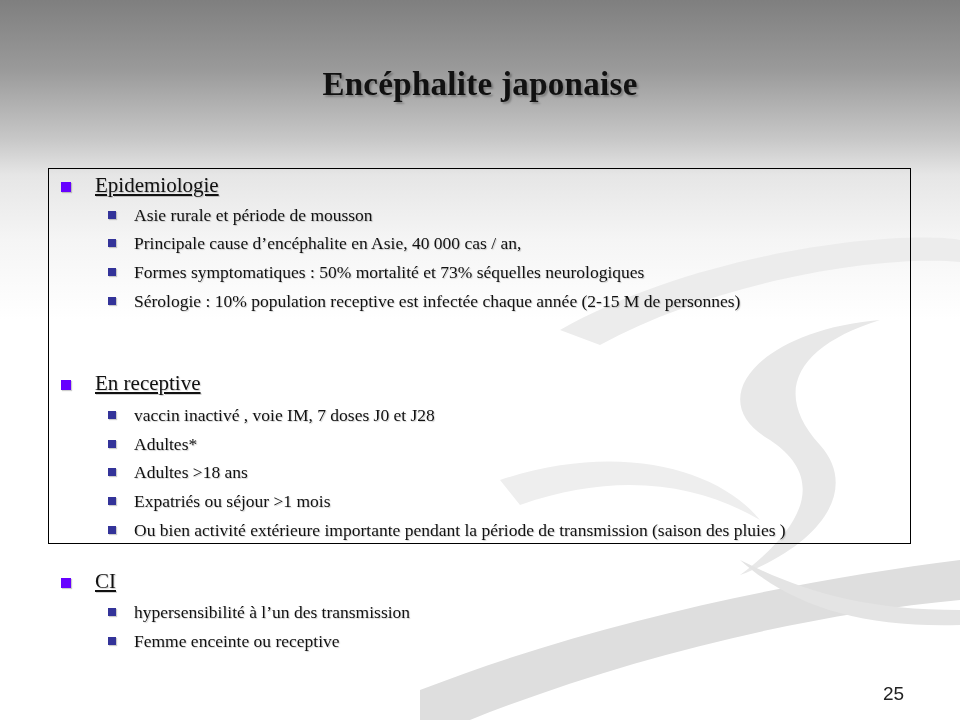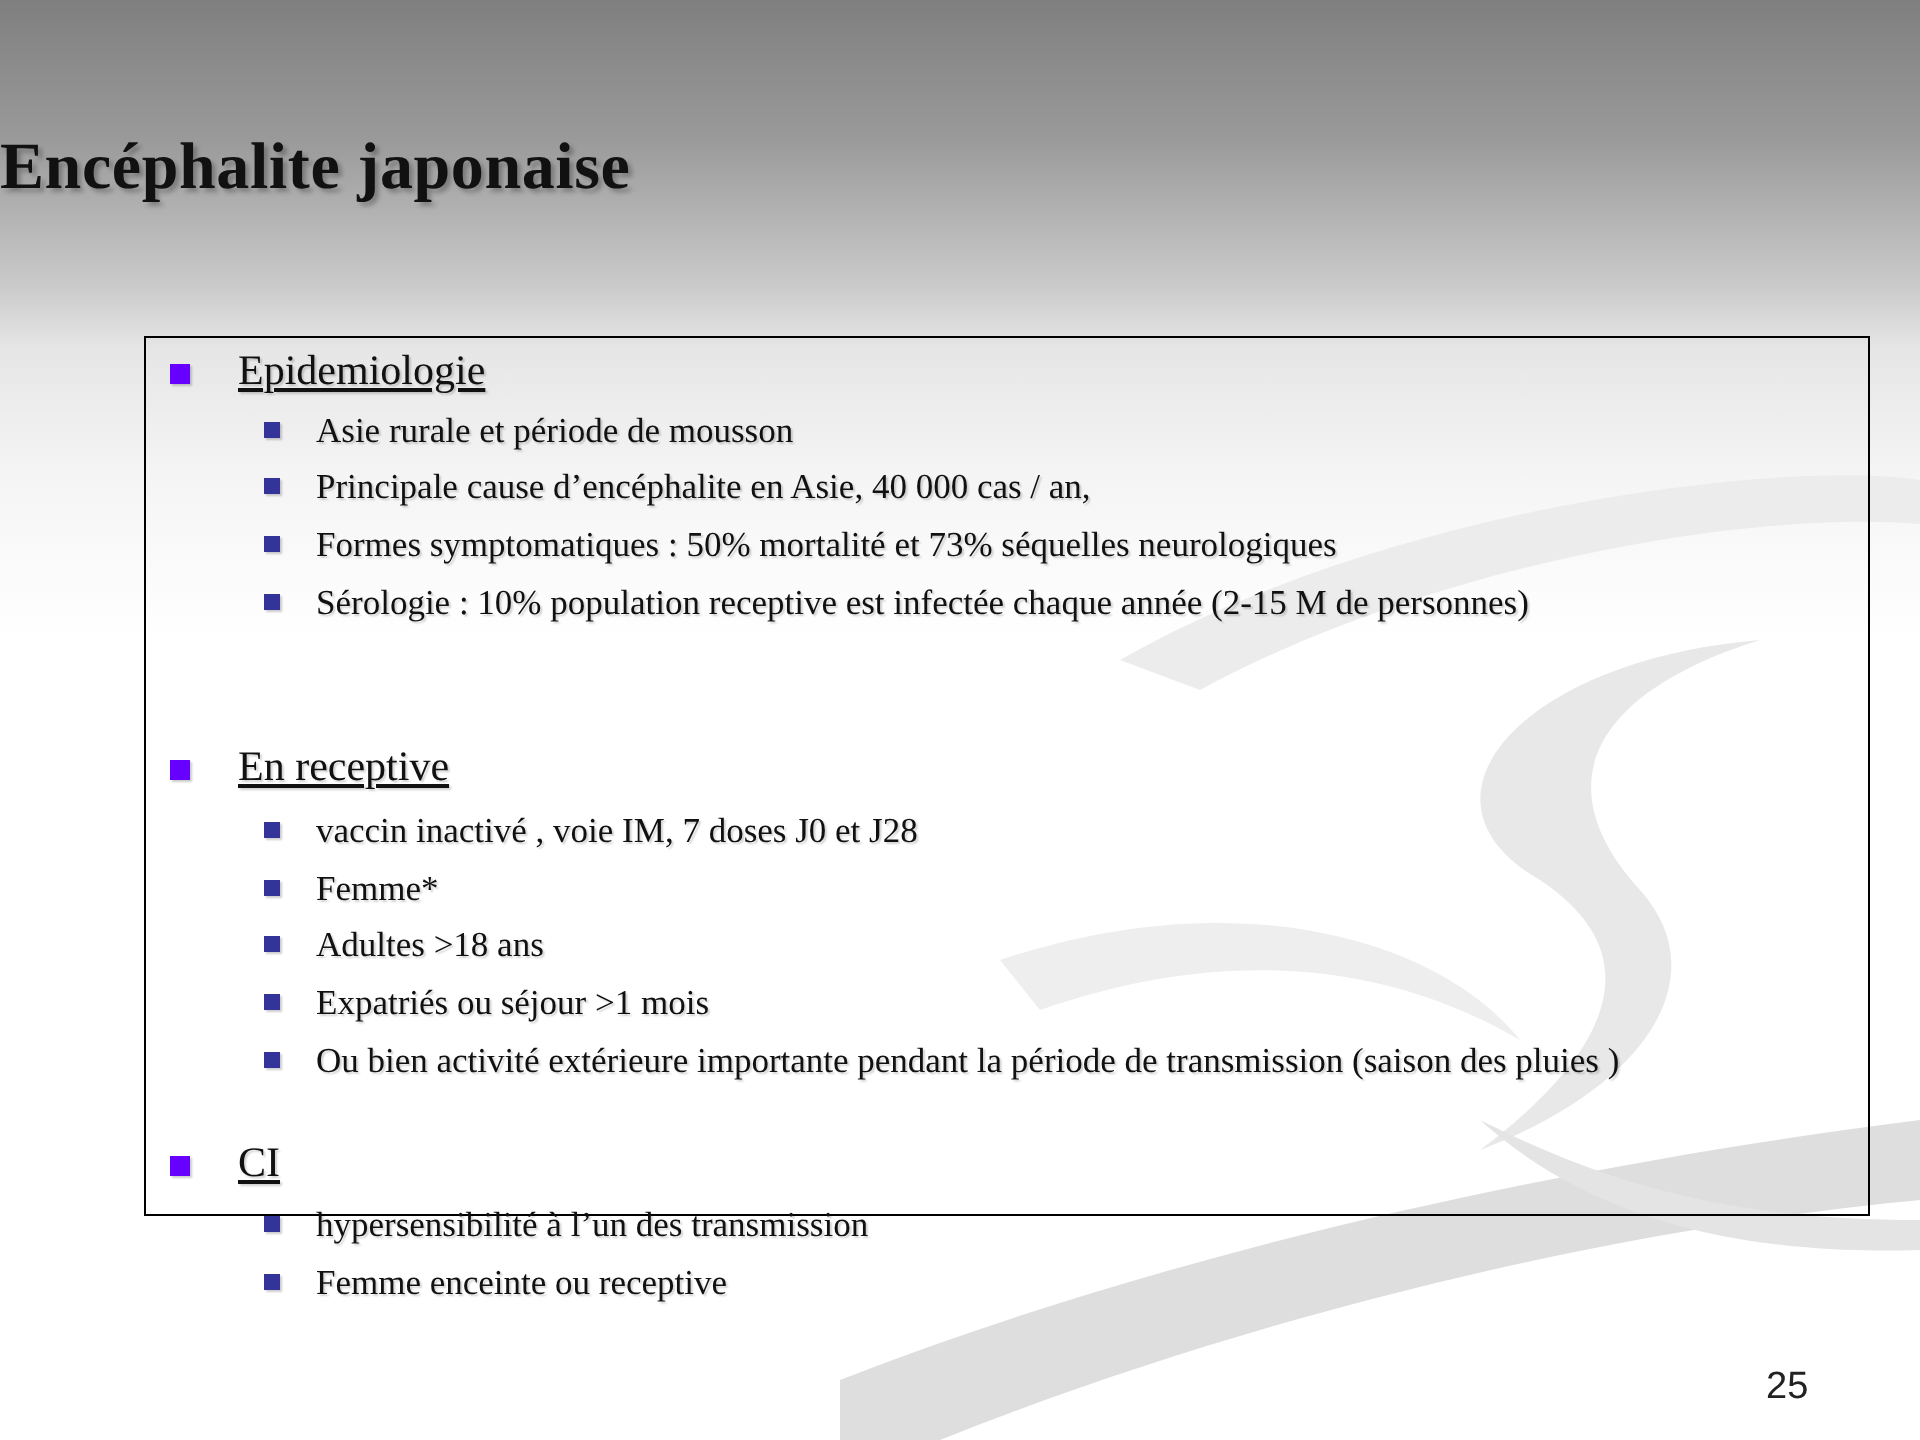--- a/index.html
+++ b/index.html
@@ -3,28 +3,28 @@
 <meta charset="utf-8">
 <style>
   html, body { margin: 0; padding: 0; }
   body {
     width: 960px; height: 720px; overflow: hidden; position: relative;
     background: linear-gradient(to bottom, #7f7f7f 0px, #9a9a9a 70px, #c8c8c8 140px, #e6e6e6 175px, #f5f5f5 240px, #ffffff 320px, #ffffff 720px);
     font-family: "Liberation Serif", "DejaVu Serif", serif;
   }
   .swoosh { position: absolute; left: 0; top: 0; width: 960px; height: 720px; pointer-events: none; }
   .title {
-    position: absolute; left: 0; top: 66px; width: 960px; 
+    position: absolute; left: 0; top: 66px; width: 960px; text-align: center;
     font-size: 33px; font-weight: bold; color: #111;
     text-shadow: 2px 2px 2px rgba(0,0,0,0.25);
     letter-spacing: 0.3px;
   }
   .content-box {
-    position: absolute; left: 48px; top: 168px; width: 863px; height: 440px;
-    border: 1.5px solid #000; box-sizing: border-box; margin-left: 24px;
+    position: absolute; left: 48px; top: 168px; width: 863px; height: 376px;
+    border: 1.5px solid #000; box-sizing: border-box;
   }
   .lvl1 {
     position: absolute; left: 0; font-size: 21px; color: #111;
     text-shadow: 1px 1px 1px rgba(0,0,0,0.18);
   }
   .lvl1 .bullet {
     position: absolute; left: 12px; top: 9px; width: 10px; height: 10px; background: #6600ff;
     box-shadow: 1px 1px 1px rgba(0,0,0,0.2);
   }
   .lvl1 .label { position: absolute; left: 46px; top: 0; text-decoration: underline; white-space: nowrap; }
@@ -81,21 +81,21 @@
   <div class="lvl1" style="top:202px;">
     <span class="bullet"></span>
     <span class="label">En receptive</span>
   </div>
   <div class="lvl2" style="top:237px;">
     <span class="bullet"></span>
     <span class="label">vaccin inactivé , voie IM, 7 doses J0 et J28</span>
   </div>
   <div class="lvl2" style="top:266px;">
     <span class="bullet"></span>
-    <span class="label">Femme*</span>
+    <span class="label">Adultes*</span>
   </div>
   <div class="lvl2" style="top:294px;">
     <span class="bullet"></span>
     <span class="label">Adultes &gt;18 ans</span>
   </div>
   <div class="lvl2" style="top:323px;">
     <span class="bullet"></span>
     <span class="label">Expatriés ou séjour &gt;1 mois</span>
   </div>
   <div class="lvl2" style="top:352px;">

